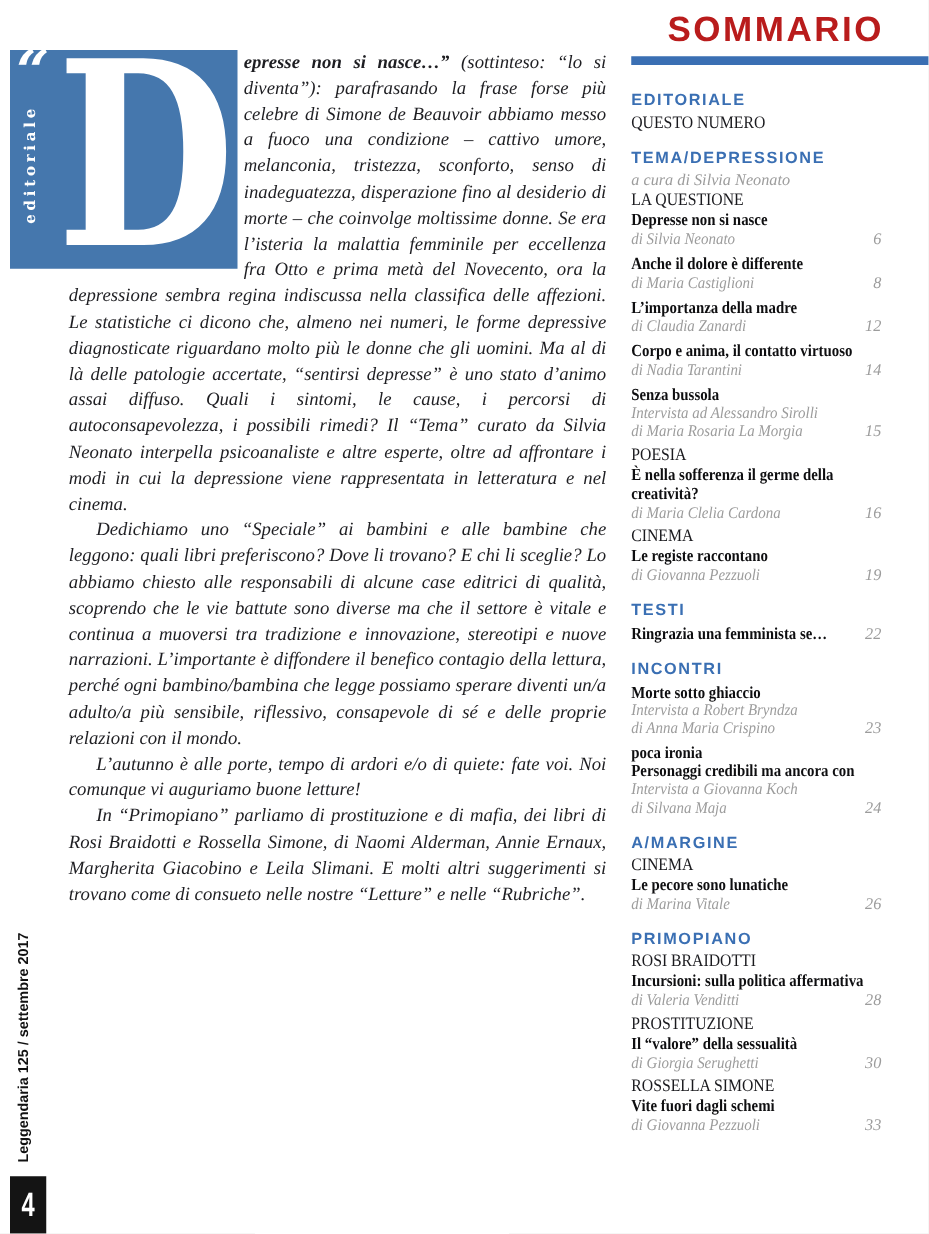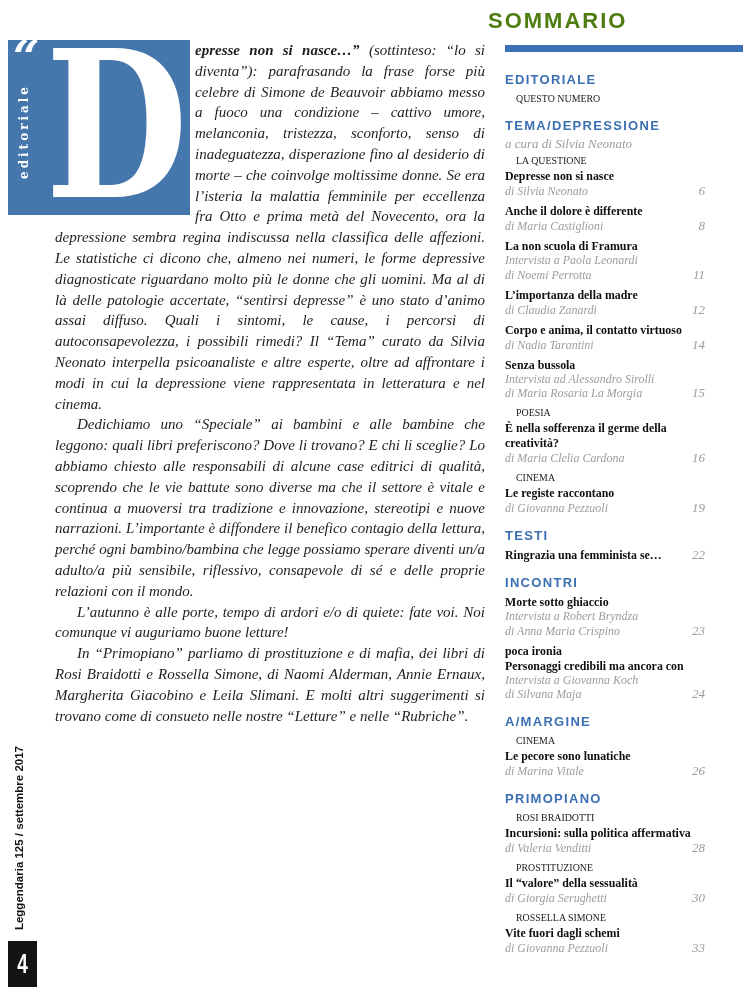--- a/index.html
+++ b/index.html
@@ -1,29 +1,29 @@
 <!DOCTYPE html>
 <html><head>
 <meta charset="utf-8">
 <style>
   html,body{margin:0;padding:0;background:#e9e9e7;}
   .page{position:relative;width:743px;height:987px;background:#ffffff;overflow:hidden;
         font-family:"Liberation Serif", serif;}
   
-  .toc-title{position:absolute;left:488px;top:8px;
-             font-family:"Liberation Sans", sans-serif;font-weight:700;font-size:22px;
-             letter-spacing:2px;color:#4d7c0f;}
+  .toc-title{position:absolute;left:534px;top:8px;
+             font-family:"Liberation Sans", sans-serif;font-weight:700;font-size:28px;
+             letter-spacing:2px;color:#b91c1c;}
   .toc-rule{position:absolute;left:505px;top:45px;width:238px;height:7px;background:#3a6fb3;}
   .toc{position:absolute;left:505px;top:60px;width:200px;}
   .toc-heading{font-family:"Liberation Sans", sans-serif;font-weight:700;font-size:13px;
                letter-spacing:1.3px;color:#3a6fb3;margin-top:12px;margin-bottom:4px;line-height:15px;}
   .toc-subtitle{font-style:italic;font-size:13px;color:#9c9c9c;line-height:14px;margin-bottom:2px;}
   .toc-item{margin-bottom:4px;}
-  .toc-kicker{font-size:11px;color:#1a1a1e;line-height:15px;margin-top:2px;
-              display:block;margin-left:11px;}
+  .toc-kicker{font-size:14px;color:#1a1a1e;line-height:15px;margin-top:2px;
+              display:block;}
   .toc-kicker > span{display:inline-block;transform:scaleX(.9);transform-origin:0 50%;white-space:nowrap;}
   .toc-row{display:flex;align-items:baseline;}
   .toc-title-line{font-weight:700;font-size:13.5px;color:#0e0e10;line-height:15px;
                   display:inline-block;transform:scaleX(.88);transform-origin:0 50%;white-space:nowrap;}
   .toc-byline{font-style:italic;font-size:13px;color:#9c9c9c;line-height:13.5px;
               display:inline-block;transform:scaleX(.92);transform-origin:0 50%;white-space:nowrap;}
   .toc-page{margin-left:auto;font-style:italic;font-size:13px;color:#9c9c9c;padding-left:6px;}
   
   .editorial{position:absolute;left:55px;top:40px;width:430px;}
   .drop-spacer{float:left;width:140px;height:172px;}
@@ -80,32 +80,20 @@
           <div class="toc-row">
             <span class="toc-title-line">Anche il dolore è differente</span>
           </div>
           <div class="toc-row">
             <span class="toc-byline">di Maria Castiglioni</span>
             <span class="toc-page">8</span>
           </div>
         </div>
         <div class="toc-item">
           <div class="toc-row">
-            <span class="toc-title-line">La non scuola di Framura</span>
-          </div>
-          <div class="toc-row">
-            <span class="toc-byline">Intervista a Paola Leonardi</span>
-          </div>
-          <div class="toc-row">
-            <span class="toc-byline">di Noemi Perrotta</span>
-            <span class="toc-page">11</span>
-          </div>
-        </div>
-        <div class="toc-item">
-          <div class="toc-row">
             <span class="toc-title-line">L’importanza della madre</span>
           </div>
           <div class="toc-row">
             <span class="toc-byline">di Claudia Zanardi</span>
             <span class="toc-page">12</span>
           </div>
         </div>
         <div class="toc-item">
           <div class="toc-row">
             <span class="toc-title-line">Corpo e anima, il contatto virtuoso</span>

